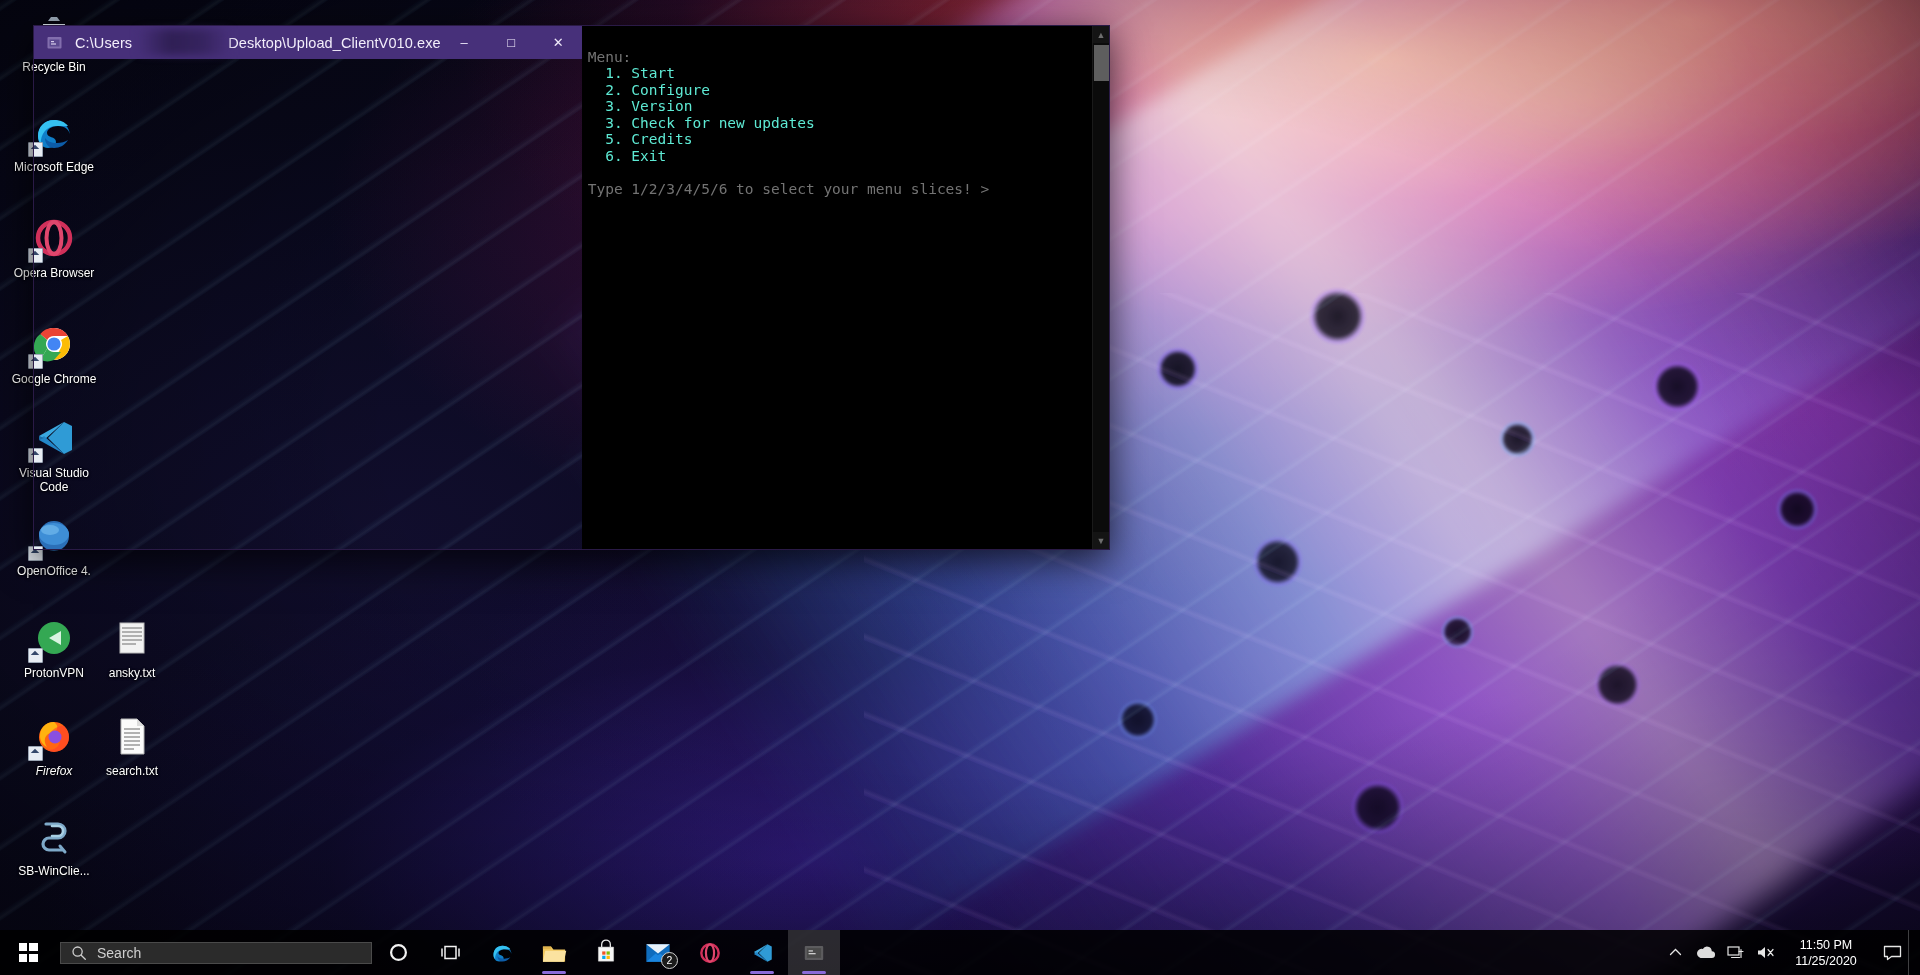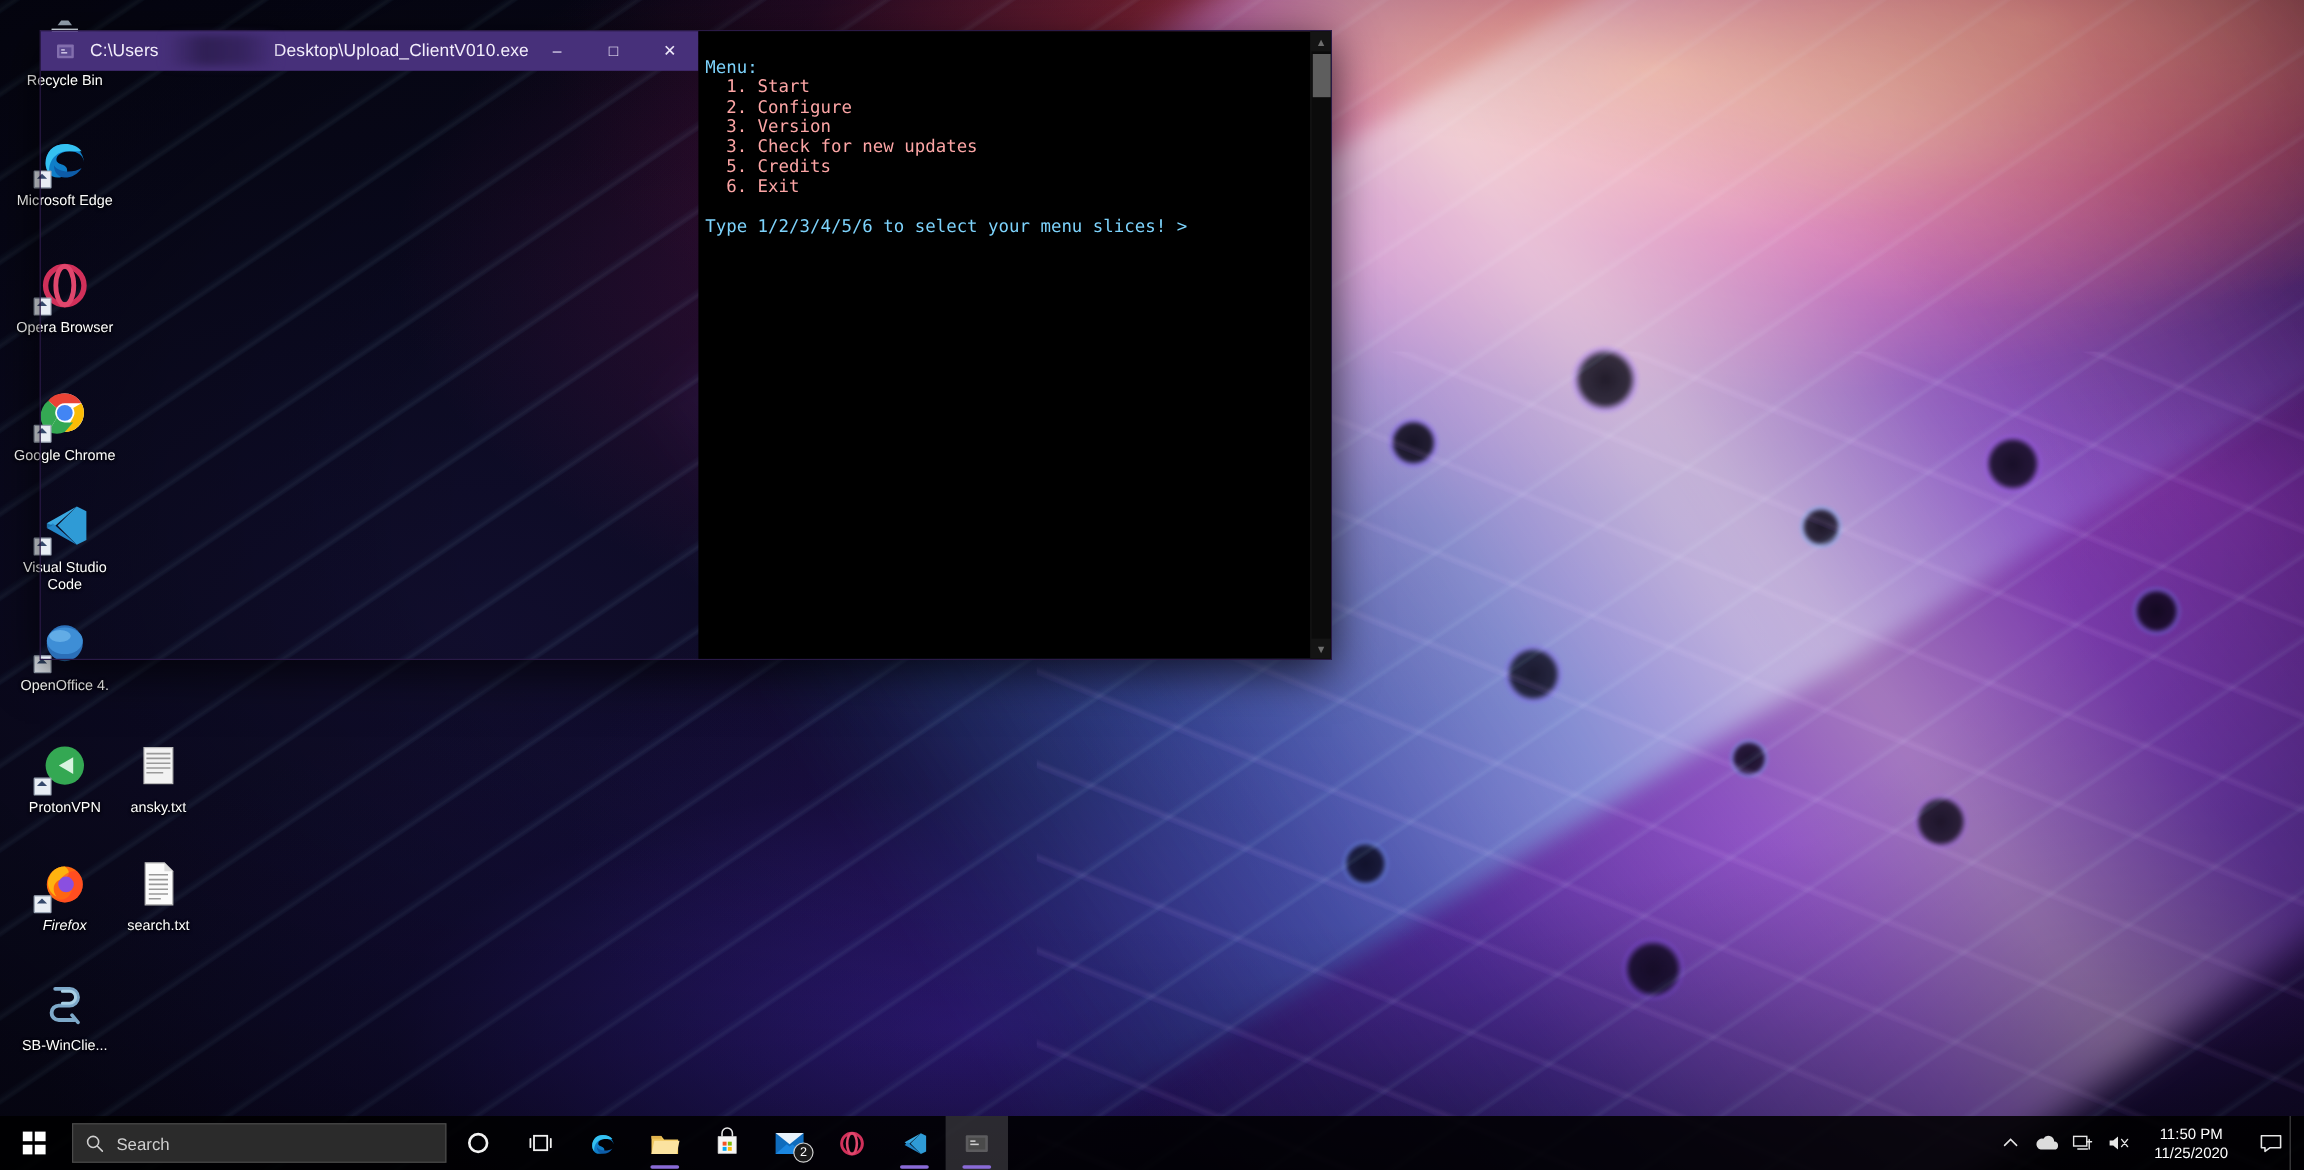--- a/index.html
+++ b/index.html
@@ -150,22 +150,22 @@
   }
 
   #console-body {
     flex:1; background:#000; display:flex; position:relative; overflow:hidden;
   }
   #console-text {
     flex:1; padding:6px 0 0 6px;
     font-family:"DejaVu Sans Mono", "Liberation Mono", monospace;
     font-size:14.5px; line-height:16.5px; white-space:pre;
   }
-  .c-white { color:#7dd3fc; }
-  .c-blue  { color:#fca5a5; }
+  .c-white { color:#737373; }
+  .c-blue  { color:#5eead4; }
 
   
   #console-scrollbar {
     width:17px; background:#0d0d0d; border-left:1px solid #1a1a1a;
     display:flex; flex-direction:column; align-items:center;
     flex:0 0 17px; position:relative;
   }
   .sb-arrow {
     width:17px; height:17px; display:flex; align-items:center; justify-content:center;
     color:#6e6e6e; font-size:9px; background:#141414; cursor:default;
@@ -184,21 +184,21 @@
   }
   #start-button {
     width:56px; height:45px; display:flex; align-items:center; justify-content:center;
     cursor:default;
   }
   .win-logo { width:19px; height:19px; display:grid;
     grid-template-columns:1fr 1fr; grid-template-rows:1fr 1fr; gap:2.2px; }
   .win-logo i { background:#fff; display:block; }
 
   #search-box {
-    width:312px; height:33px; margin-left:4px;
+    width:312px; height:22px; margin-left:4px;
     background:#2b2b2b; border:1px solid #4a4a4a;
     display:flex; align-items:center; padding:0 10px; cursor:text;
   }
   #search-box .sicon { margin-right:10px; display:flex; }
   #search-box .stext { color:#cfcfcf; font-size:14px; }
 
   .tb-task {
     width:52px; height:45px; display:flex; align-items:center; justify-content:center;
     cursor:default; position:relative;
   }

